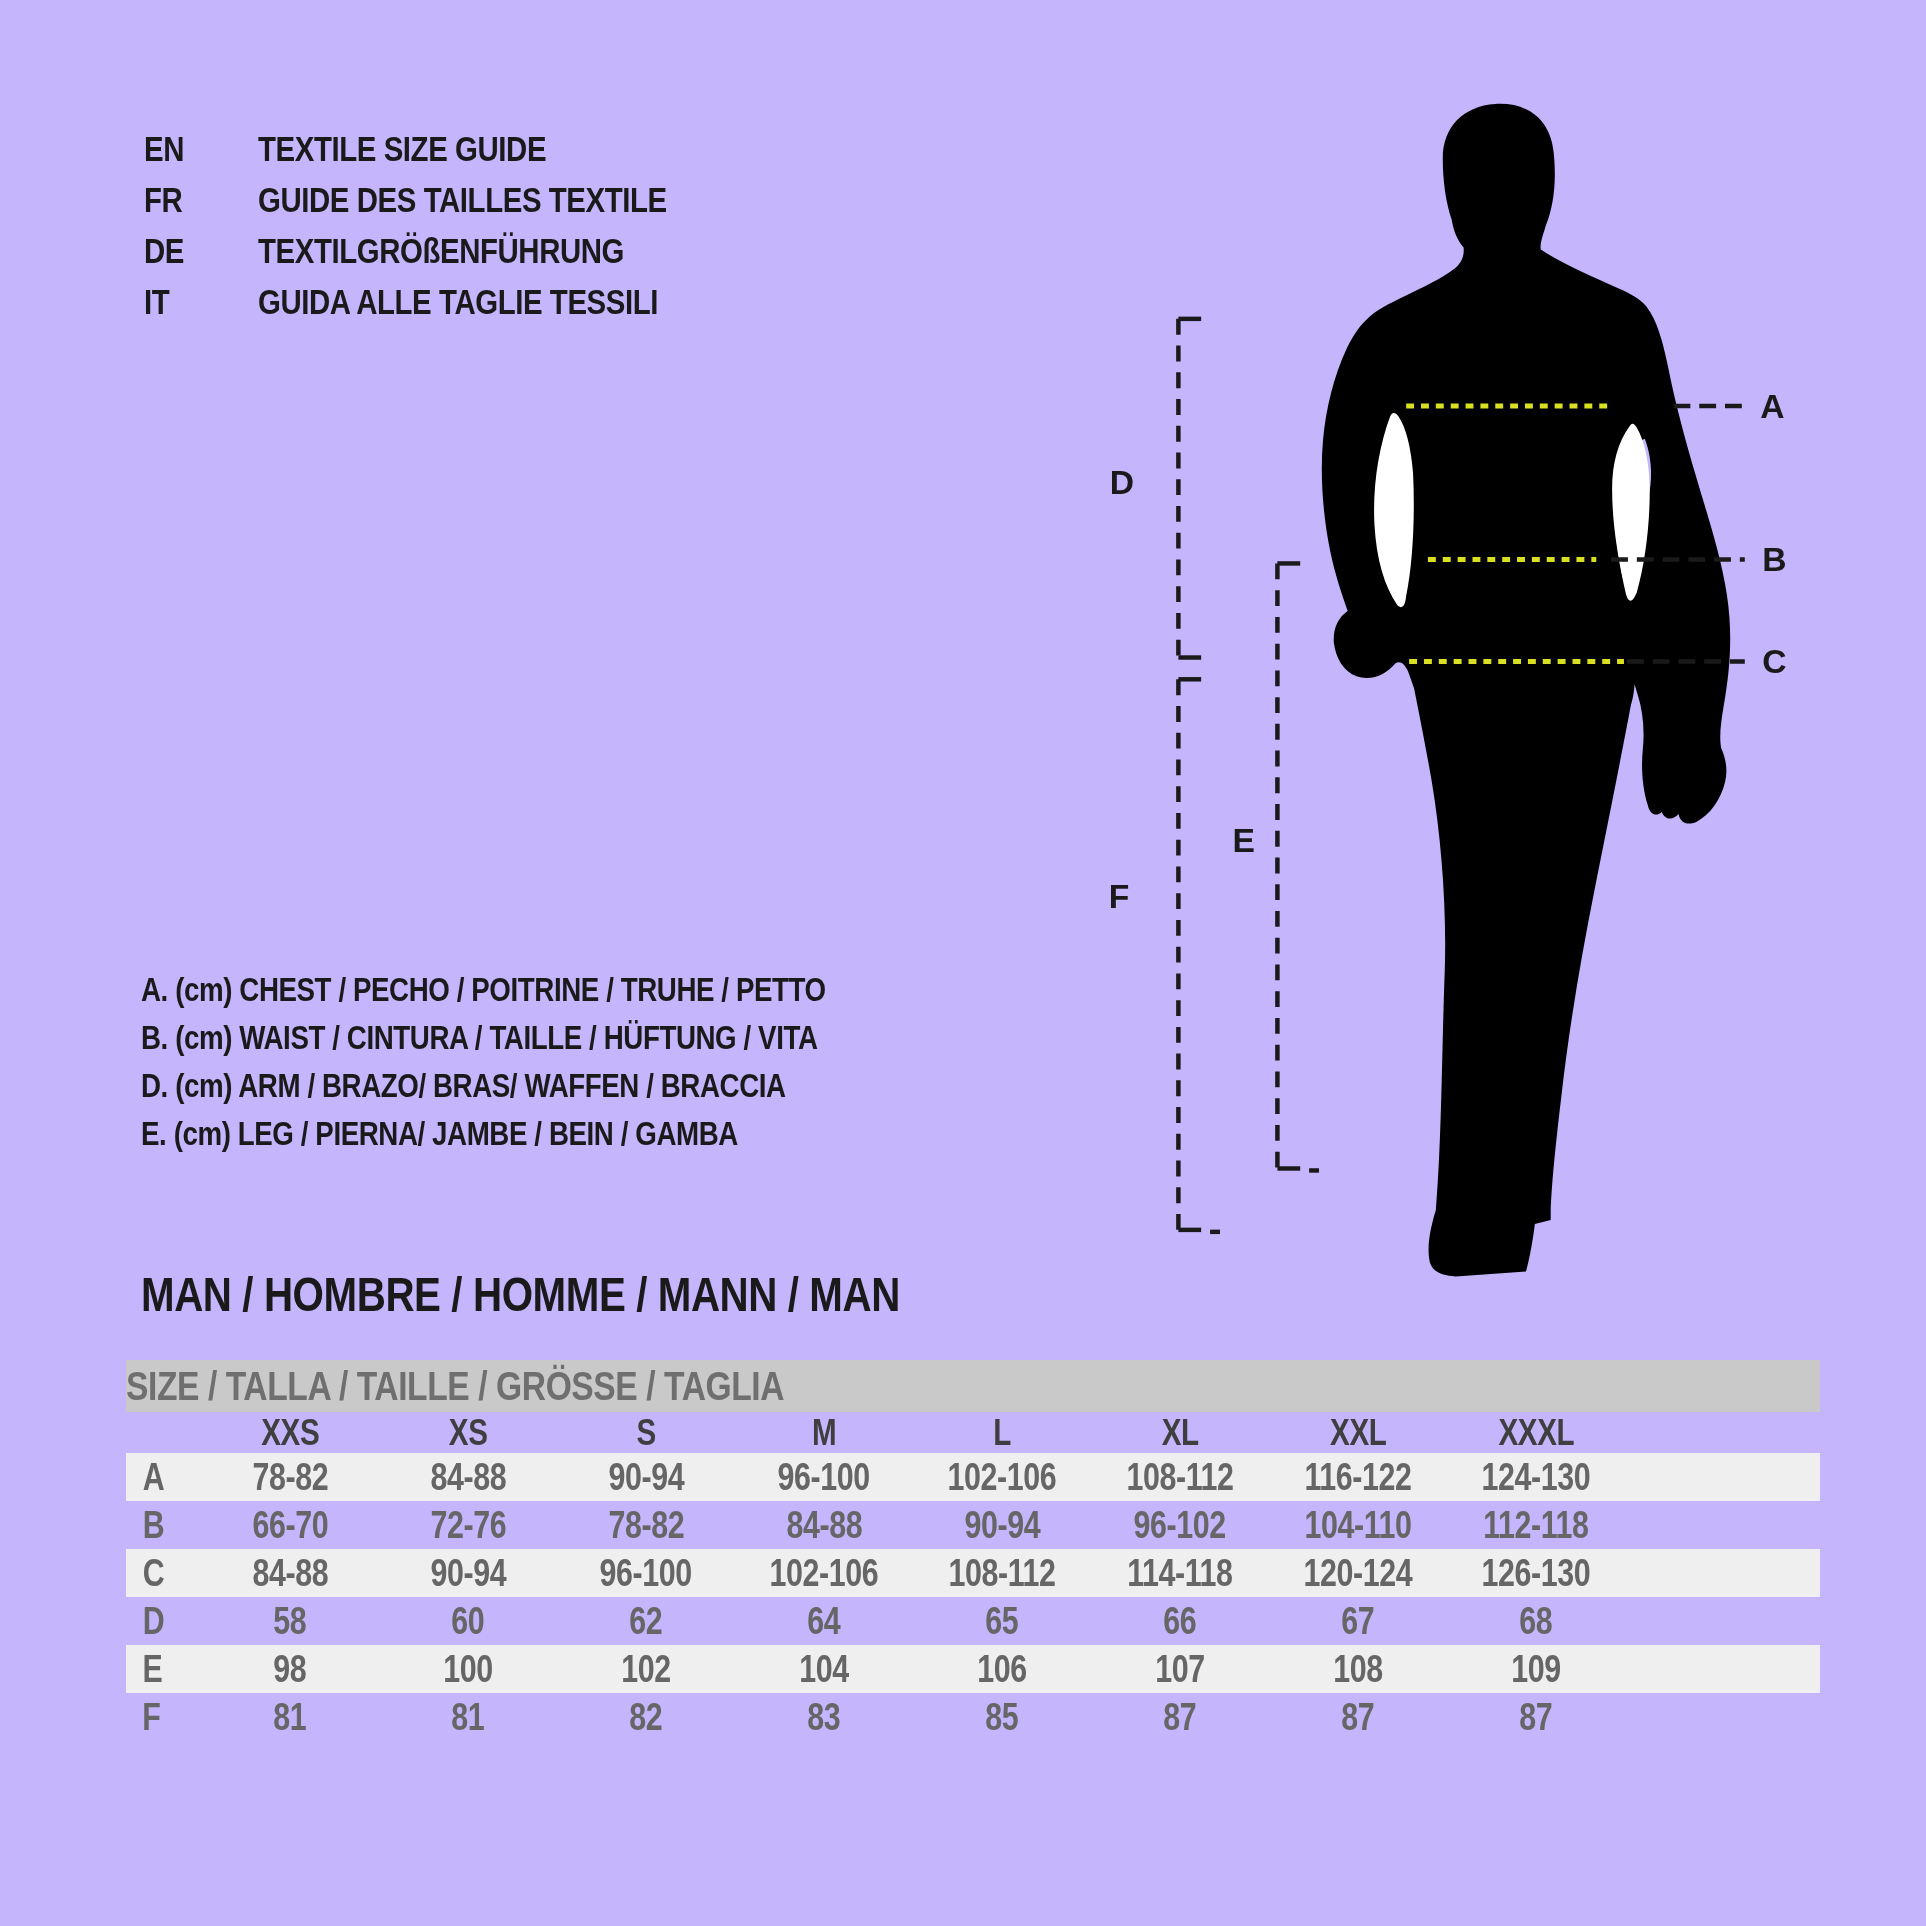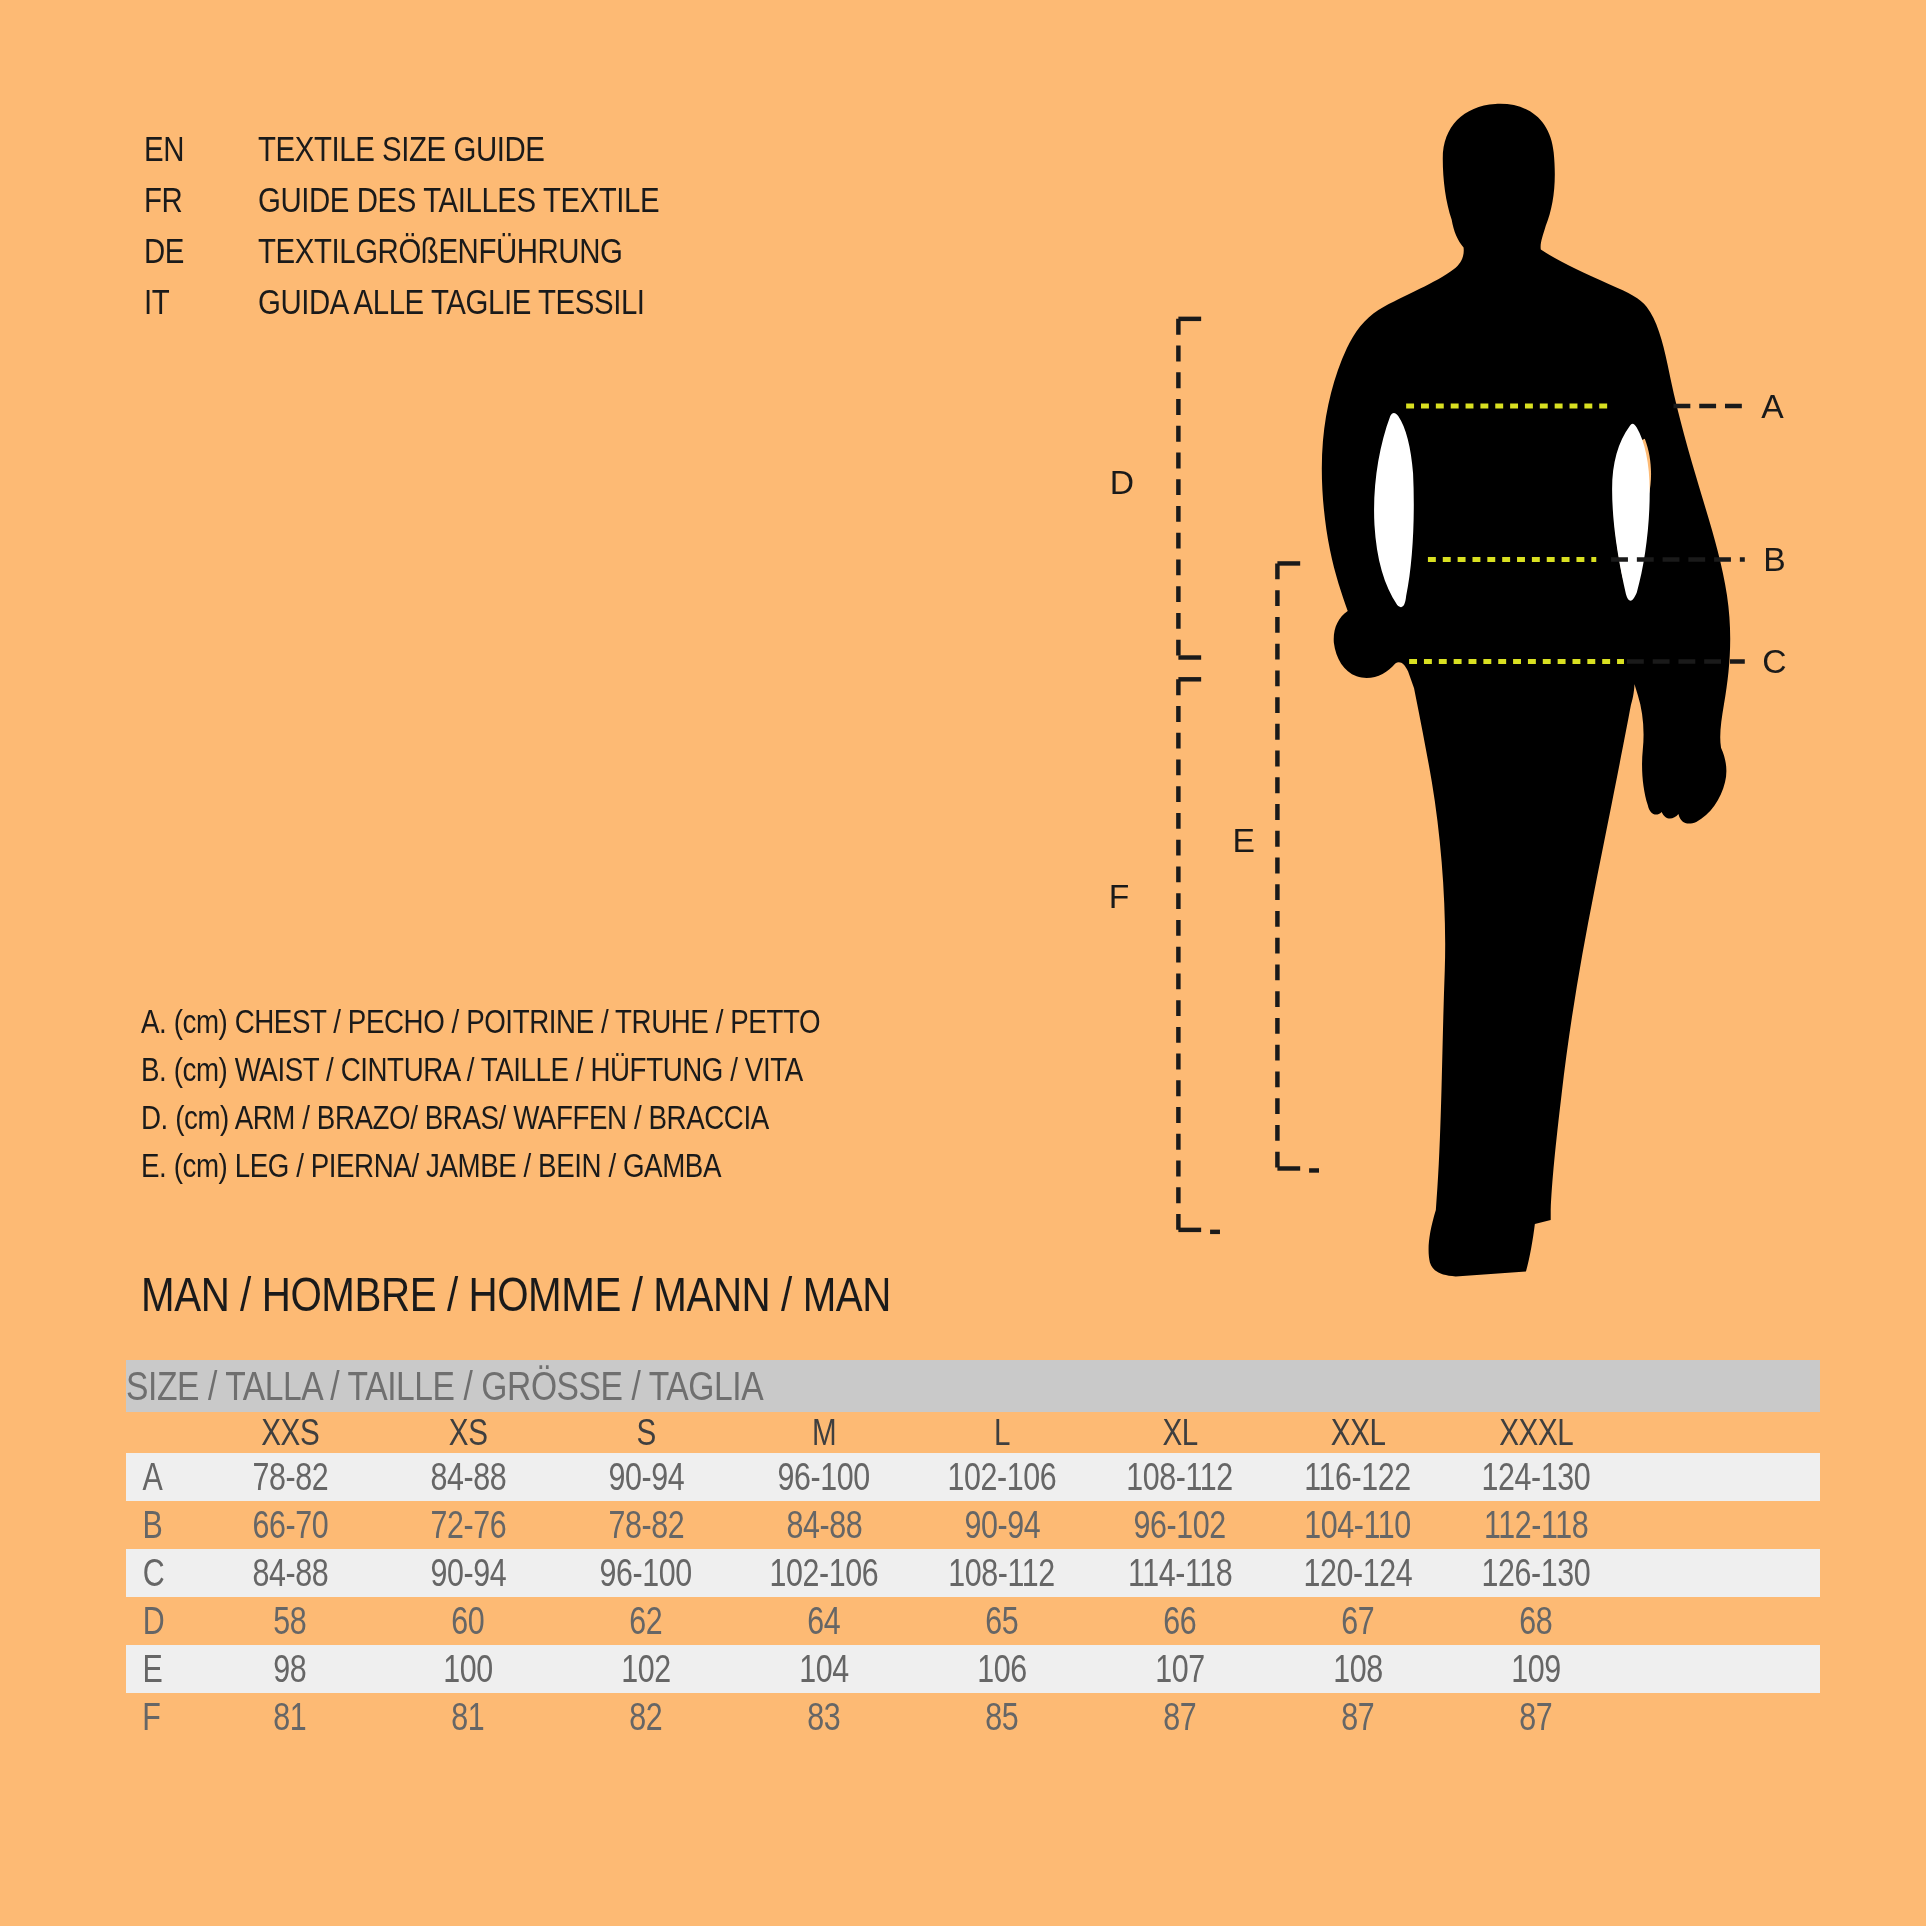--- a/index.html
+++ b/index.html
@@ -1,34 +1,35 @@
 <!DOCTYPE html>
 <html><head>
 <meta charset="utf-8">
 <style>
   html,body{margin:0;padding:0;background:#ffffff;}
   #canvas{
     position:relative;
     width:1927px;height:1927px;
-    background:#fdba74;
+    background:#c4b5fd;
     font-family:"Liberation Sans", sans-serif;
     color:#1a1a1a;
     overflow:hidden;
+    font-weight:bold;
   }
   
   .cx{display:inline-block;transform:scaleX(0.84);transform-origin:0 50%;white-space:nowrap;letter-spacing:-0.5px;}
   .cxc{display:inline-block;transform:scaleX(0.80);transform-origin:50% 50%;white-space:nowrap;letter-spacing:-0.5px;}
 
   
   #lang-block{position:absolute;left:144px;top:123px;}
   .lang-row{height:51px;line-height:51px;font-size:35px;white-space:nowrap;}
   .lang-code{display:inline-block;width:114px;vertical-align:top;}
 
   
-  #legend-block{position:absolute;left:141px;top:966px;margin-top:32px;}
+  #legend-block{position:absolute;left:141px;top:966px;}
   .legend-row{height:48px;line-height:48px;font-size:33px;white-space:nowrap;}
 
   
   #gender-line{position:absolute;left:141px;top:1277px;height:36px;line-height:36px;font-size:48px;}
 
   
   #size-table{position:absolute;left:126px;top:1360px;width:1694px;}
   .t-title{height:52px;line-height:52px;background:#c9c9c9;color:#6f6f6f;font-size:40px;box-sizing:border-box;}
   .t-grid{display:grid;grid-template-columns:75px repeat(8,178px) 1fr;align-items:center;}
   .t-head{height:41px;color:#3f3f3f;font-size:37px;}

